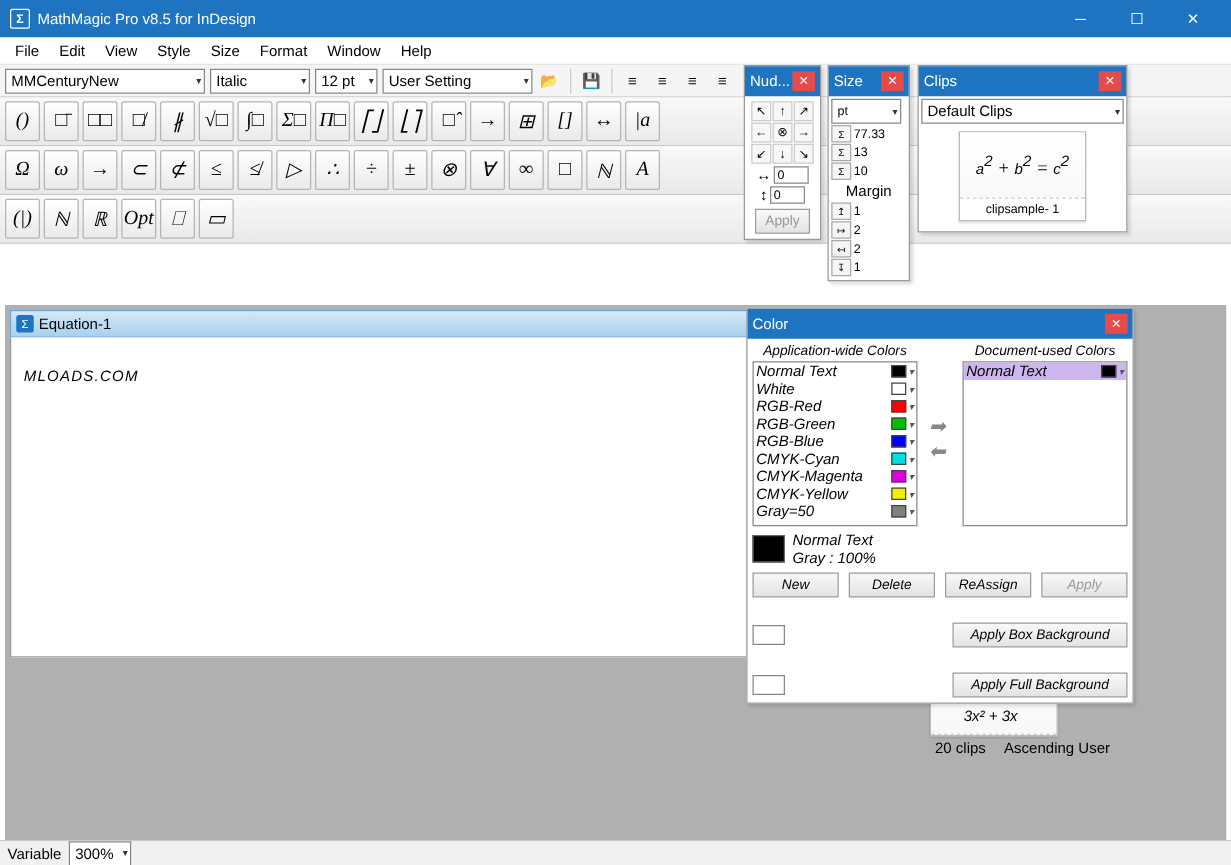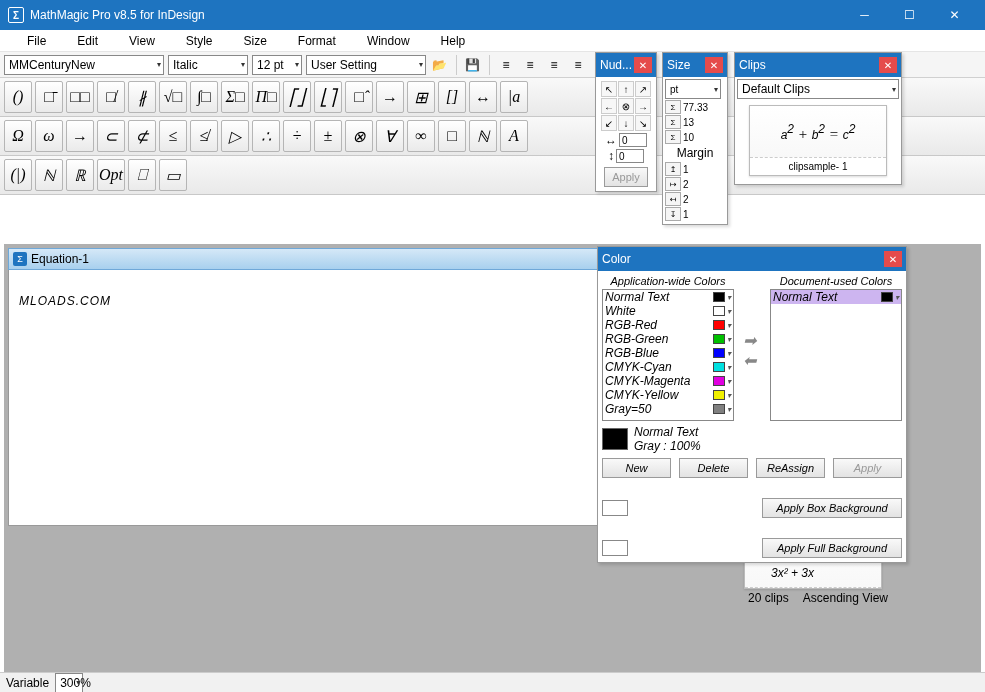--- a/index.html
+++ b/index.html
@@ -4,21 +4,21 @@
 <style>
 * { box-sizing: border-box; margin: 0; padding: 0; font-family: "Segoe UI", Tahoma, sans-serif; font-size: 12px; }
 body { width: 985px; height: 692px; background: #fff; overflow: hidden; position: relative; }
 
 .titlebar { height: 30px; background: #1e74c0; display: flex; align-items: center; color: #fff; padding: 0 8px; }
 .titlebar .appicon { width: 16px; height: 16px; background: #1e74c0; border: 1px solid #fff; border-radius: 2px; margin-right: 6px; display: flex; align-items: center; justify-content: center; font-size: 10px; font-weight: bold; }
 .titlebar .title { flex: 1; font-size: 12px; }
 .win-btn { width: 45px; height: 30px; display: flex; align-items: center; justify-content: center; color: #fff; }
 
 .menubar { height: 22px; background: #fff; display: flex; align-items: center; padding: 0 4px; border-bottom: 1px solid #e5e5e5; }
-.menubar .mi { padding: 2px 8px; margin-left: 15px; }
+.menubar .mi { padding: 2px 8px; }
 
 .toolbar { height: 26px; background: #f5f5f5; border-bottom: 1px solid #d0d0d0; display: flex; align-items: center; padding: 0 4px; gap: 4px; }
 .dd { height: 20px; background: #fff; border: 1px solid #888; display: inline-flex; align-items: center; padding: 0 16px 0 4px; position: relative; }
 .dd::after { content: "▾"; position: absolute; right: 2px; font-size: 8px; color: #333; }
 .tb-ico { width: 20px; height: 20px; display: inline-flex; align-items: center; justify-content: center; border: 1px solid transparent; }
 .sep { width: 1px; height: 20px; background: #ccc; margin: 0 2px; }
 
 .palette-row { background: linear-gradient(#f9f9f9,#e9e9e9); border-bottom: 1px solid #c8c8c8; display: flex; padding: 3px 4px; gap: 3px; }
 .pal-btn { width: 28px; height: 32px; background: linear-gradient(#fff,#eaeaea); border: 1px solid #b5b5b5; border-radius: 2px; display: flex; align-items: center; justify-content: center; font-family: "Times New Roman", serif; font-size: 16px; font-style: italic; }
 
@@ -46,21 +46,21 @@
 
 .size { left: 662px; top: 52px; width: 66px; }
 .size-body { padding: 2px; font-size: 10px; }
 .size-row { display: flex; align-items: center; gap: 2px; margin: 1px 0; }
 .size-row .ico { width: 16px; height: 14px; border: 1px solid #aaa; background: #f5f5f5; display: flex; align-items: center; justify-content: center; font-size: 8px; }
 .size-row .val { font-size: 10px; }
 
 .clips { left: 734px; top: 52px; width: 168px; }
 .clips-body { padding: 2px; }
 .clip-dd { width: 100%; }
-.clip-tile { width: 138px; margin: 6px auto; border: 1px solid #bbb; background: #fff; text-align: center; box-shadow: 0 1px 2px rgba(0,0,0,0.15); }
+.clip-tile { width: 102px; margin: 6px auto; border: 1px solid #bbb; background: #fff; text-align: center; box-shadow: 0 1px 2px rgba(0,0,0,0.15); }
 .clip-img { padding: 16px 4px 14px; font-family: "Times New Roman", serif; font-style: italic; font-size: 15px; border-bottom: 1px dashed #ccc; background: linear-gradient(#fff,#f8f8f8); }
 .clip-tile .cap { font-size: 10px; padding: 3px; }
 .clips-foot { display: flex; justify-content: space-between; font-size: 10px; padding: 2px 4px; }
 
 .clip2 { position: absolute; left: 744px; top: 524px; width: 148px; }
 .clip2 .clip-tile { margin: 0; }
 .clip2 .clip-img { font-size: 11px; padding: 6px; line-height: 1.4; text-align: center; }
 
 .color { position: absolute; left: 597px; top: 246px; width: 310px; background: #fff; border: 1px solid #999; box-shadow: 2px 2px 3px rgba(0,0,0,0.15); z-index: 10; }
 .color-body { padding: 4px; font-style: italic; }
@@ -277,21 +277,21 @@
 <div class="clip2">
   <div class="clip-tile">
     <div class="clip-img">
       <div style="text-align:right;padding-right:10px">3x·····</div>
       <div>x⎟ 3x² +6x − 1</div>
       <div style="text-align:left;padding-left:20px">3x² + 3x</div>
     </div>
   </div>
   <div class="clips-foot">
     <span>20 clips</span>
-    <span>Ascending View</span>
+    <span>Ascending User</span>
   </div>
 </div>
 
 <div class="color">
   <div class="panel-title">
     <span>Color</span>
     <span class="spacer"></span>
     <div class="panel-close">✕</div>
   </div>
   <div class="color-body">
@@ -380,14 +380,14 @@
     </div>
     <div class="apply-row">
       <div class="sw2"></div>
       <div class="btn">Apply Full Background</div>
     </div>
   </div>
 </div>
 
 <div class="statusbar">
   <span>Variable</span>
-  <div class="dd" style="width:28px">300%</div>
+  <div class="dd" style="width:50px">300%</div>
 </div>
 
 </body></html>

